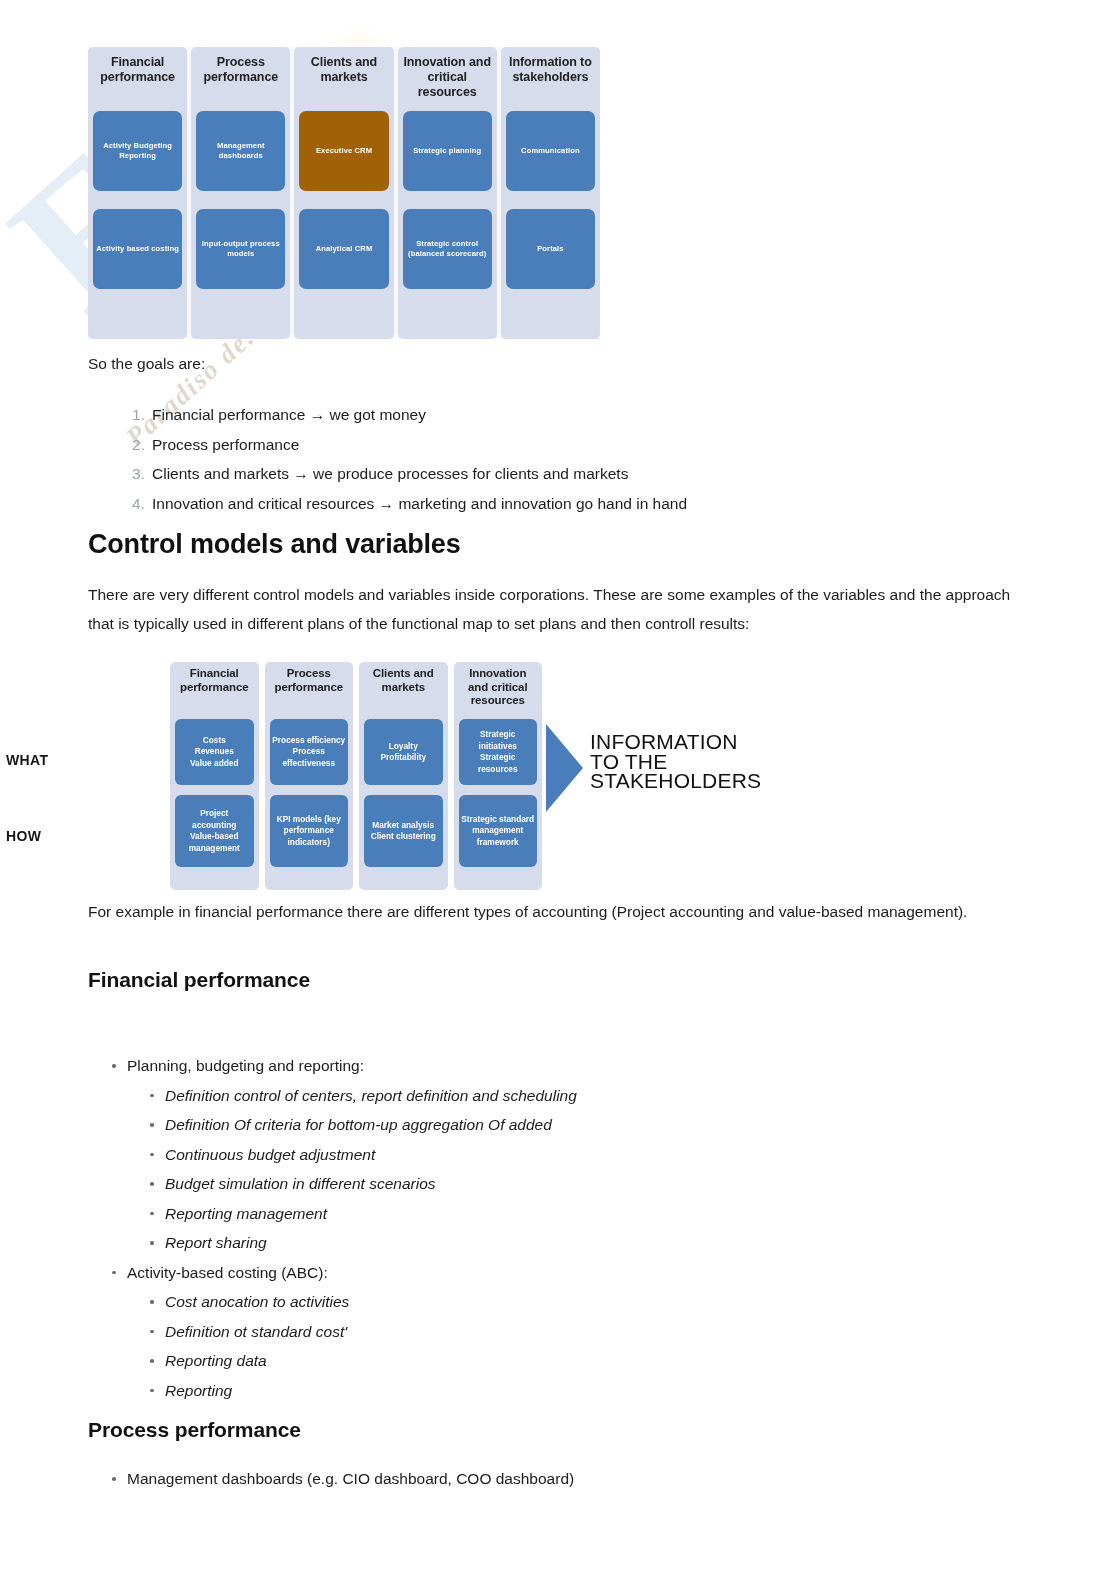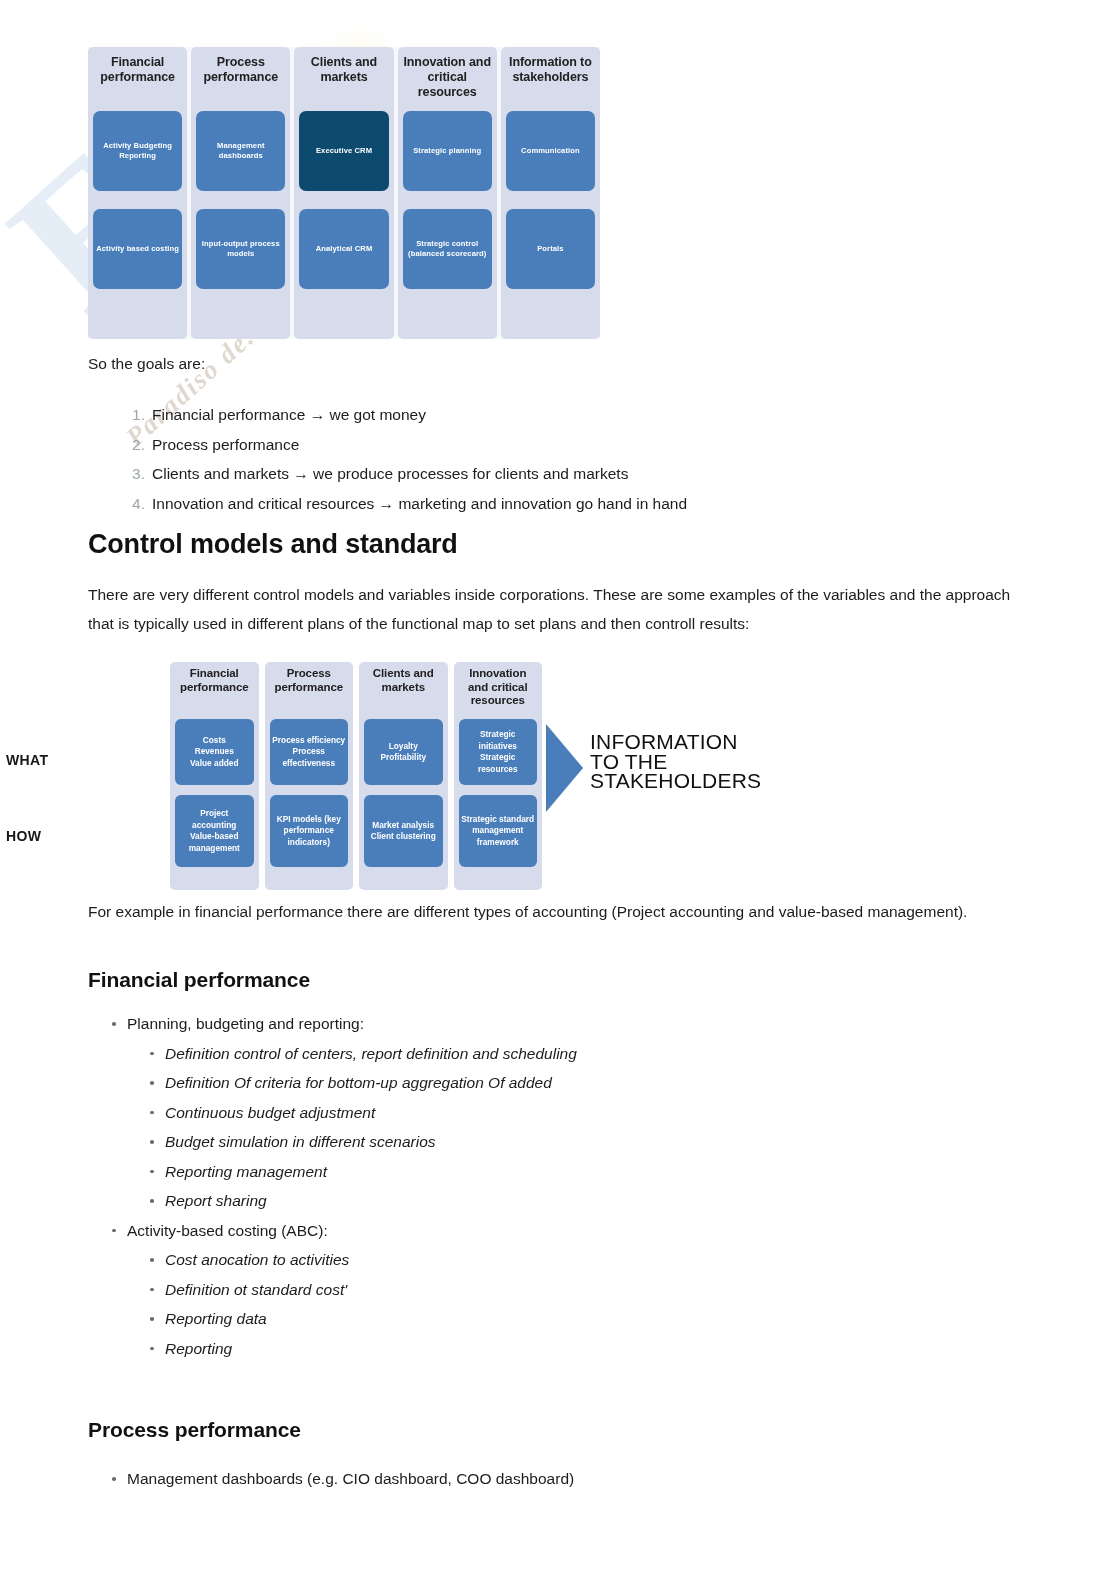--- a/index.html
+++ b/index.html
@@ -104,21 +104,21 @@
     display: flex;
     align-items: center;
     justify-content: center;
     font-weight: 600;
     letter-spacing: 0.1px;
     padding: 2px;
     box-sizing: border-box;
   }
   .d1-box.b1 { height: 80px; margin-top: 8px; }
   .d1-box.b2 { height: 80px; margin-top: 18px; }
-  .d1-box.highlight { background: #0c4a6e; }
+  .d1-box.highlight { background: #a16207; }
 
   
   .para {
     position: absolute;
     font-size: 15.5px;
     line-height: 29px;
     color: #1c1c1c;
   }
   .h2 {
     position: absolute;
@@ -319,21 +319,21 @@
 
   <div class="para" style="left:88px; top:349px;">So the goals are:</div>
 
   <ol class="goals" style="left:88px; top:394px;">
     <li><span>Financial performance → we got money</span></li>
     <li><span>Process performance</span></li>
     <li><span>Clients and markets → we produce processes for clients and markets</span></li>
     <li><span>Innovation and critical resources → marketing and innovation go hand in hand</span></li>
   </ol>
 
-  <div class="h2" style="left:88px; top:529px;">Control models and standard</div>
+  <div class="h2" style="left:88px; top:529px;">Control models and variables</div>
 
   <div class="para" style="left:88px; top:580px; width:925px;">There are very different control models and variables inside corporations. These are some examples of the variables and the approach that is typically used in different plans of the functional map to set plans and then controll results:</div>
 
   <div class="d2-label what" style="position:absolute;">WHAT</div>
   <div class="d2-label how" style="position:absolute;">HOW</div>
 
   <div class="diagram2">
 
     <div class="d2-cols">
 
@@ -374,21 +374,21 @@
     <div class="d2-arrowtext" style="white-space:pre-line;">INFORMATION
 TO THE
 STAKEHOLDERS</div>
 
   </div>
 
   <div class="para" style="left:88px; top:897px; width:910px;">For example in financial performance there are different types of accounting (Project accounting and value-based management).</div>
 
   <div class="h3" style="left:88px; top:968px;">Financial performance</div>
 
-  <div class="listblock" style="left:108px; top:1009px; width:900px;">
+  <div class="listblock" style="left:108px; top:1051px; width:900px;">
     <ul class="bl">
       <li>
         <span class="txt">Planning, budgeting and reporting:</span>
         <ul class="bl">
           <li><span class="txt">Definition control of centers, report definition and scheduling</span></li>
           <li><span class="txt">Definition Of criteria for bottom-up aggregation Of added</span></li>
           <li><span class="txt">Continuous budget adjustment</span></li>
           <li><span class="txt">Budget simulation in different scenarios</span></li>
           <li><span class="txt">Reporting management</span></li>
           <li><span class="txt">Report sharing</span></li>

